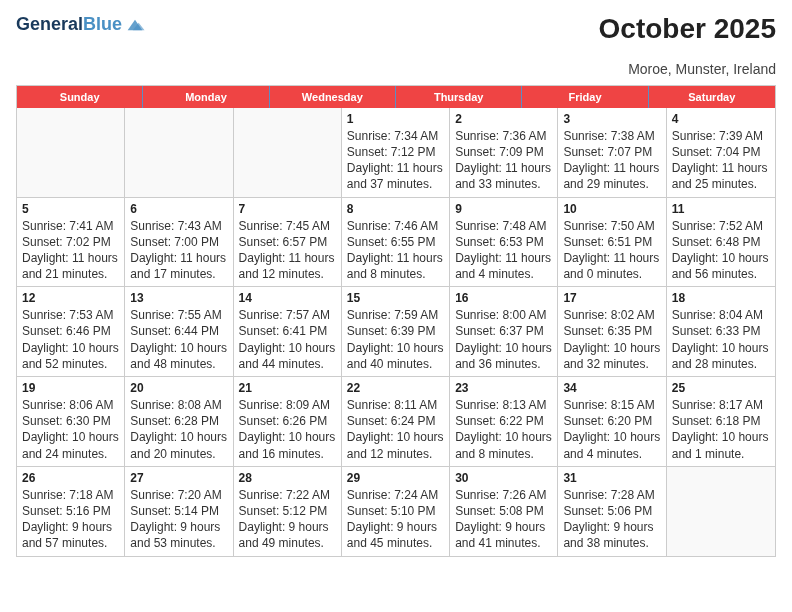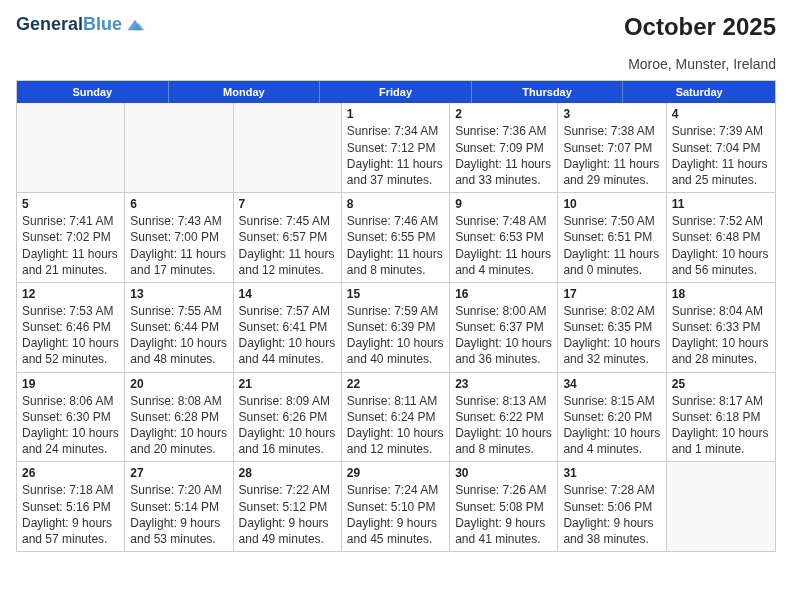--- a/index.html
+++ b/index.html
@@ -38,40 +38,40 @@
     }
     .logo-icon {
       width: 22px;
       height: 22px;
       margin-left: 2px;
     }
     .title-block {
       text-align: right;
     }
     .month-title {
-      font-size: 24px;
+      font-size: 28px;
       font-weight: bold;
       color: #222;
       line-height: 1.1;
     }
     .location {
       font-size: 14px;
       color: #444;
       margin-top: 16px;
     }
     .calendar {
       flex: 1;
       border: 1px solid #ccc;
       display: flex;
       flex-direction: column;
     }
     .cal-header-row {
       display: grid;
-      grid-template-columns: repeat(5, 1fr);
-      background: #1d4ed8;
+      grid-template-columns: repeat(6, 1fr);
+      background: #ef4444;
     }
     .cal-header-cell {
       color: #fff;
       font-size: 11px;
       font-weight: bold;
       text-align: center;
       padding: 5px 2px;
       border-right: 1px solid #5a8ec5;
     }
     .cal-header-cell:last-child { border-right: none; }
@@ -131,22 +131,23 @@
       <div class="month-title">October 2025</div>
       <div class="location">Moroe, Munster, Ireland</div>
     </div>
   </div>
 
   <div class="calendar">
     <div class="cal-header-row">
 
     <div class="cal-header-cell">Sunday</div>
         <div class="cal-header-cell">Monday</div>
+        <div class="cal-header-cell">Wednesday</div>
+        <div class="cal-header-cell">Thursday</div>
         <div class="cal-header-cell">Friday</div>
-        <div class="cal-header-cell">Thursday</div>
         <div class="cal-header-cell">Saturday</div>
       </div>
     <div class="cal-body">
 
     <div class="cal-week">
           <div class="cal-cell empty"></div>
           <div class="cal-cell empty"></div>
           <div class="cal-cell empty"></div>
           <div class="cal-cell">
             <span class="day-num">1</span>

